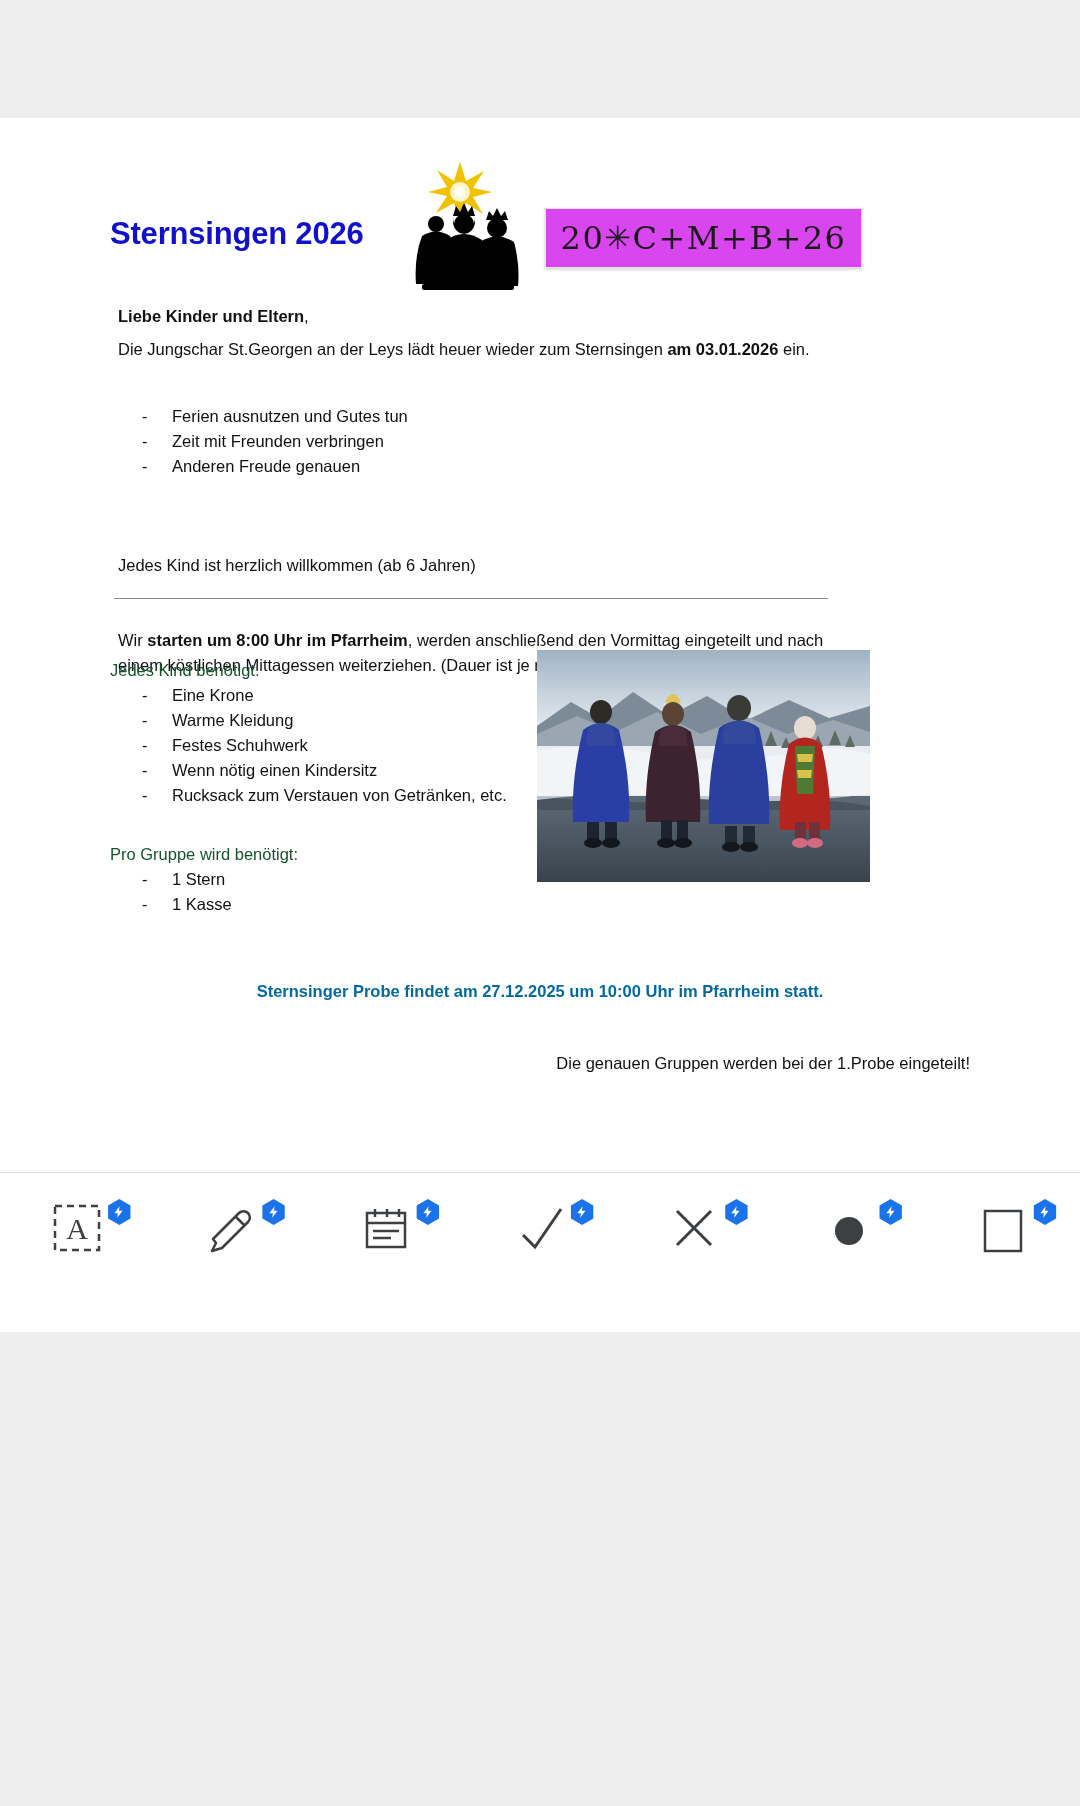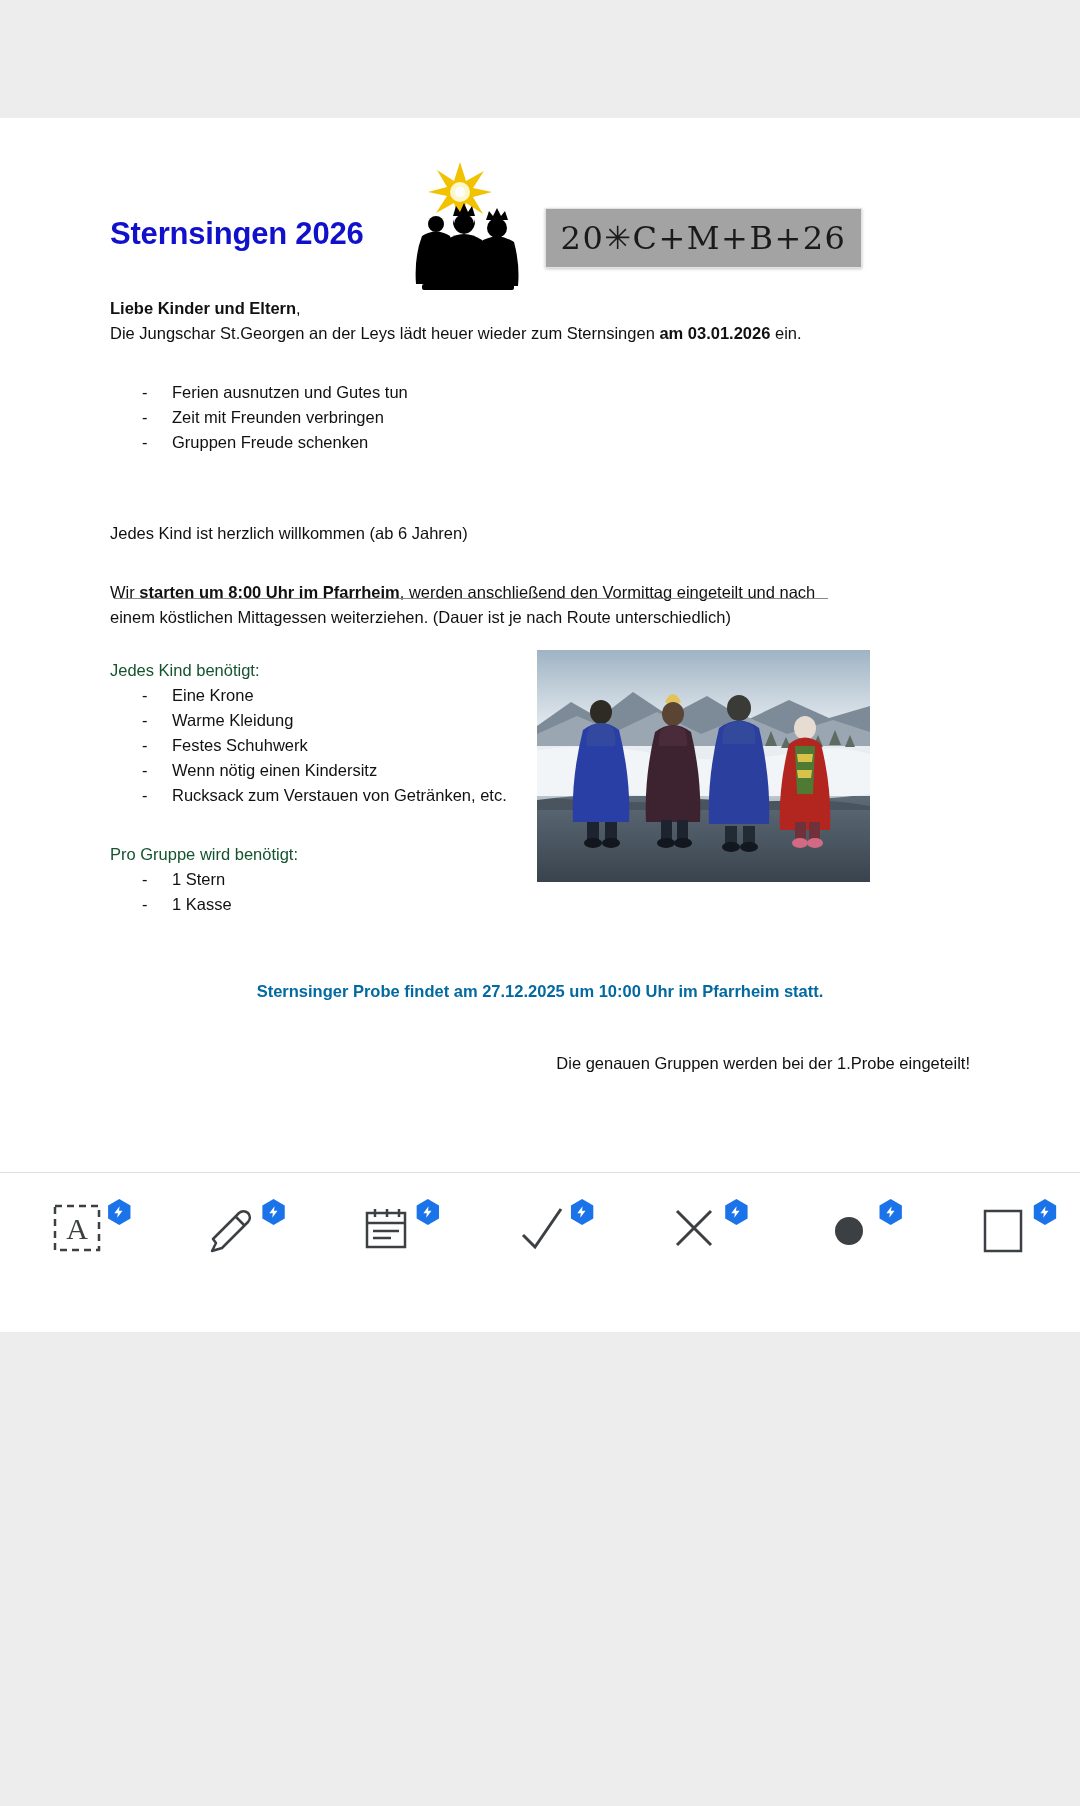--- a/index.html
+++ b/index.html
@@ -61,21 +61,21 @@
     width: 130px;
     height: 140px;
     background: #ffffff;
   }
   .cmb-plate {
     position: absolute;
     left: 435px;
     top: 50px;
     width: 315px;
     height: 58px;
-    background: #a3a3a3;
+    background: #d946ef;
     border: 1px solid #e2e2e2;
     box-shadow: 0 1px 3px rgba(0,0,0,0.22);
     display: flex;
     align-items: center;
     justify-content: center;
     overflow: hidden;
   }
   .cmb-text {
     font-family: "DejaVu Serif", serif;
     font-size: 32px;
@@ -85,21 +85,21 @@
   }
 
   
   .body-block {
     position: absolute;
     left: 0;
     top: 178px;
     width: 730px;
   }
   p.tx {
-    margin: 0;
+    margin: 8px;
     font-size: 16.5px;
     line-height: 25px;
     color: #111111;
   }
   .b { font-weight: bold; }
   .gap-sm { height: 20px; }
   .gap-md { height: 34px; }
   .gap-lg { height: 46px; }
 
   ul.dash {
@@ -284,21 +284,21 @@
           <li>
             <span class="dash-mark">-</span>
             <span>Ferien ausnutzen und Gutes tun</span>
           </li>
           <li>
             <span class="dash-mark">-</span>
             <span>Zeit mit Freunden verbringen</span>
           </li>
           <li>
             <span class="dash-mark">-</span>
-            <span>Gruppen Freude schenken</span>
+            <span>Anderen Freude genauen</span>
           </li>
         </ul>
 
         <div class="gap-lg"></div>
         <div class="gap-sm"></div>
 
         <p class="tx">Jedes Kind ist herzlich willkommen (ab 6 Jahren)</p>
 
         <div class="gap-md"></div>
 

